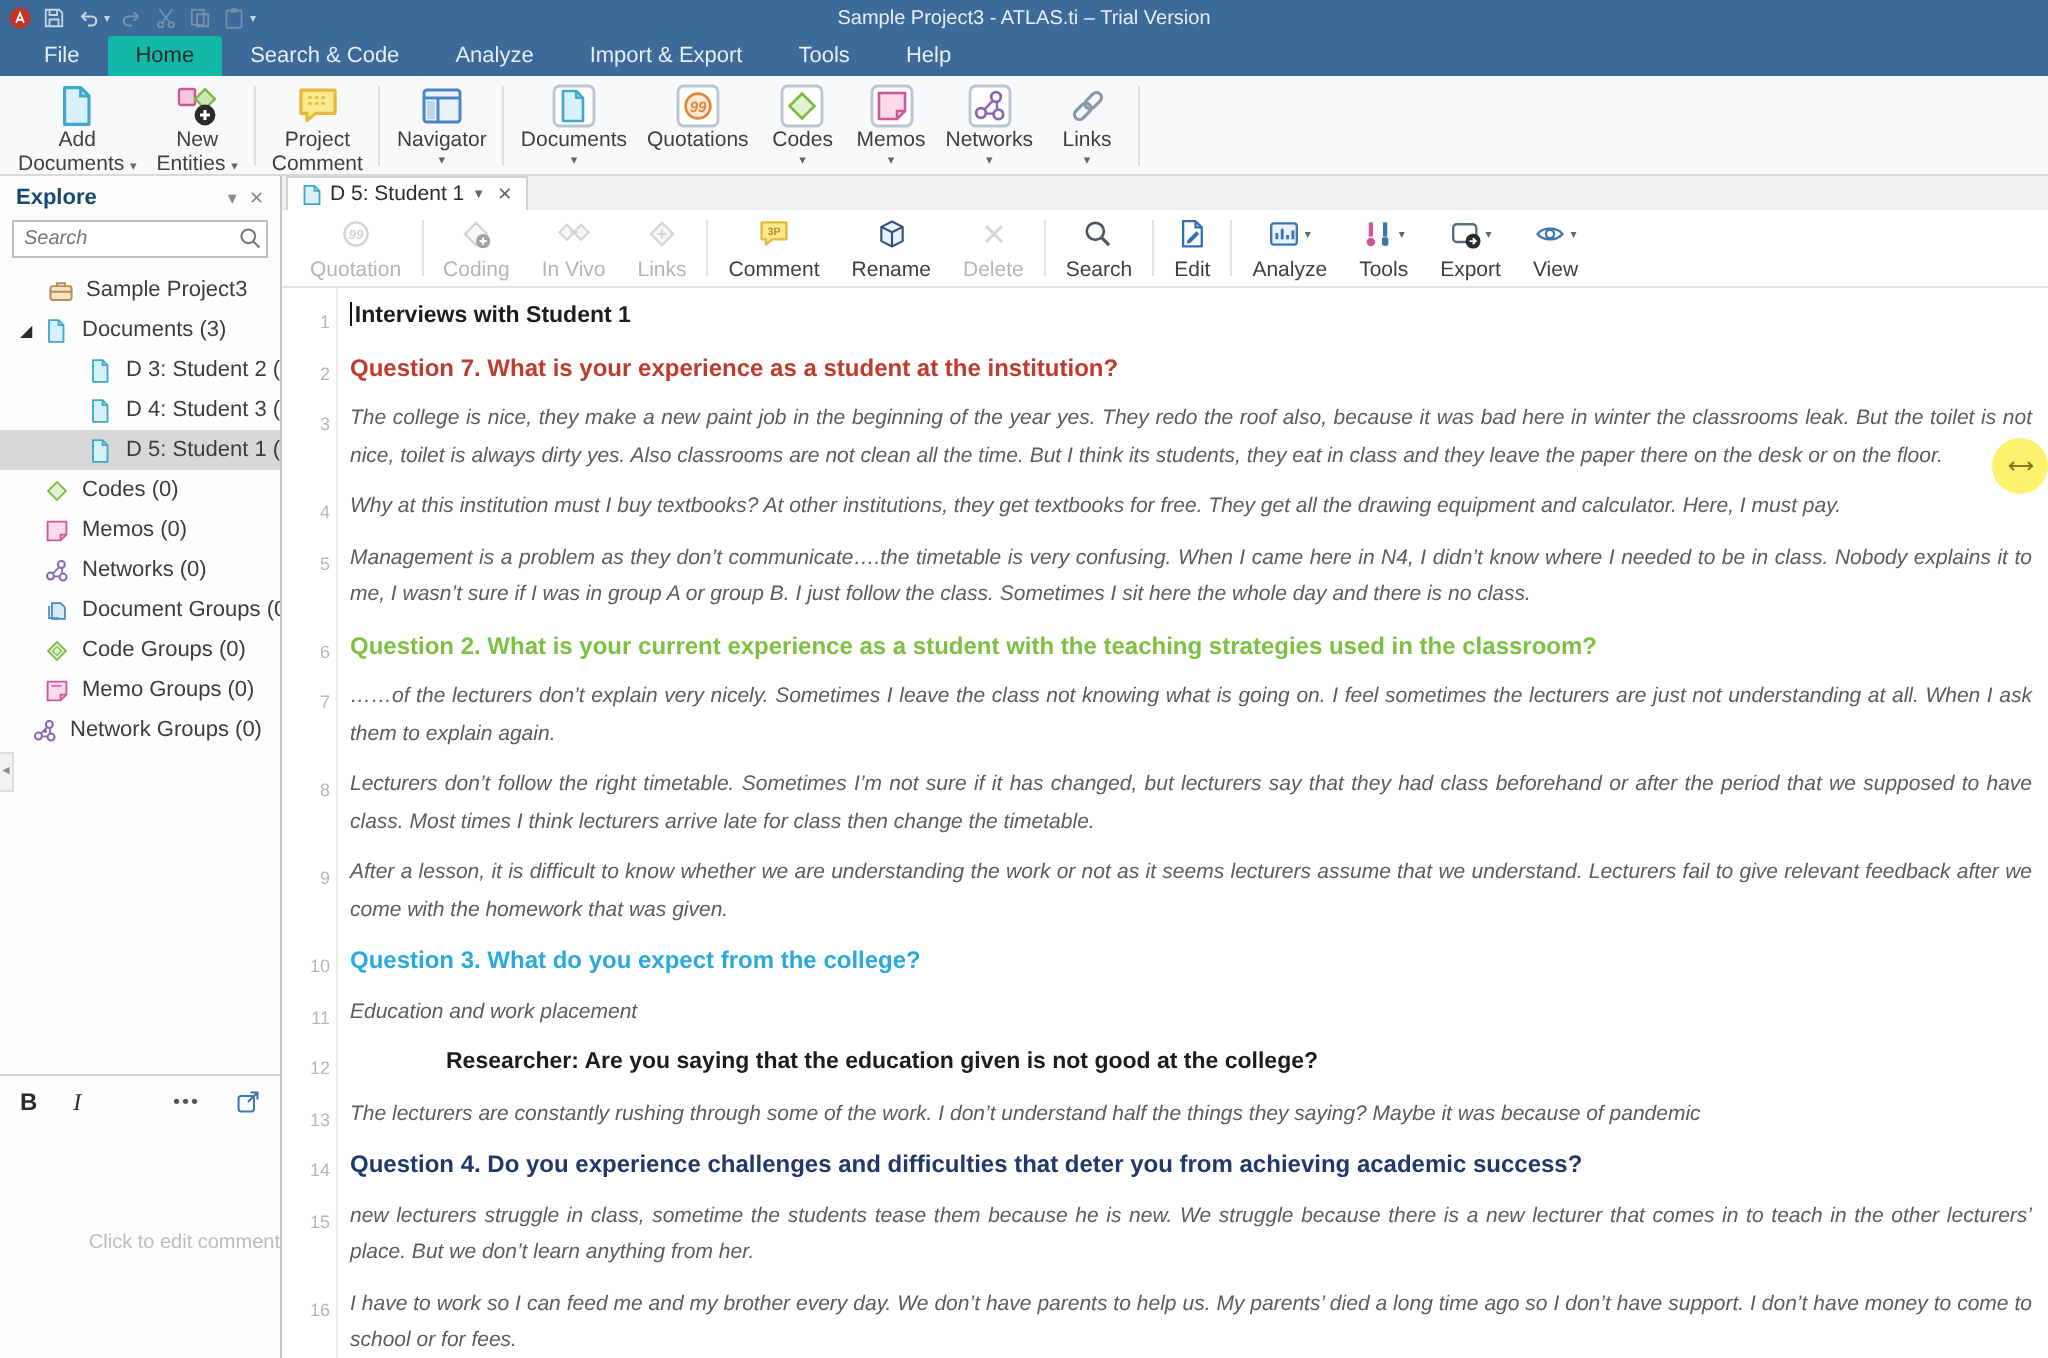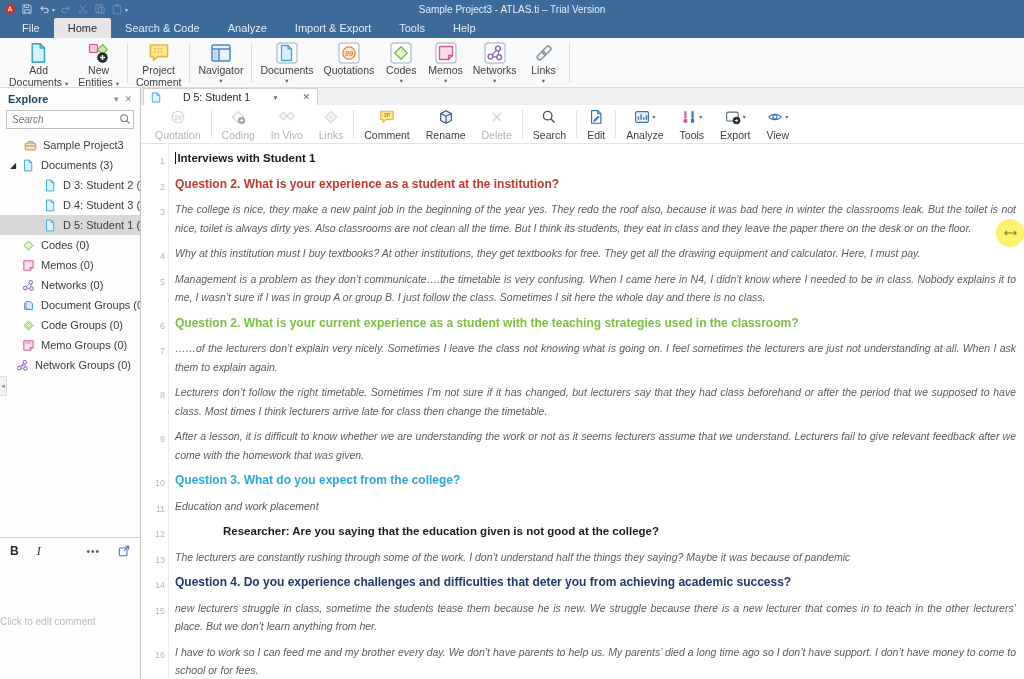--- a/index.html
+++ b/index.html
@@ -11,21 +11,21 @@
   .titlebar { height:18px; background:#3c6a99; display:flex; align-items:center; color:#fff; position:relative; }
   .qat { display:flex; align-items:center; gap:5px; padding-left:4px; height:100%; }
   .qat .qbtn { width:12px; height:12px; color:#c7d5e3; display:flex; align-items:center; }
   .qat .qbtn.disabled { color:#7791ad; }
   .qat .qcaret { font-size:6px; color:#c7d5e3; margin-left:-3px; }
   .win-title { position:absolute; left:0; right:0; text-align:center; font-size:10px; color:#e9eff6; pointer-events:none; }
 
   
   .tabrow { height:20px; background:#3c6a99; display:flex; align-items:stretch; padding-left:8px; }
   .rtab { padding:0 14px; display:flex; align-items:center; font-size:11px; color:#e7edf4; cursor:default; }
-  .rtab.active { background:#e5e5e5; color:#2b2b2b; border-radius:2px 2px 0 0; }
+  .rtab.active { background:#14b8a6; color:#2b2b2b; border-radius:2px 2px 0 0; }
 
   
   .ribbon { height:50px; background:#f8f9fa; border-bottom:1px solid #d7d9db; display:flex; align-items:stretch; padding:2px 2px 1px 4px; overflow:hidden; }
   .rbtn { display:flex; flex-direction:column; align-items:center; justify-content:flex-start; padding:2px 5px 0; min-width:44px; font-size:10.5px; color:#3f3f3f; line-height:11.5px; text-align:center; }
   .rbtn .ric { width:22px; height:22px; margin-bottom:1px; }
   .rbtn .rlabel { white-space:nowrap; }
   .rbtn .rcaret { font-size:6.5px; color:#666; line-height:7px; }
   .rsep { width:1px; background:#dcdcdc; margin:3px 3px; }
 
   
@@ -43,27 +43,27 @@
   .trow { height:20px; display:flex; align-items:center; position:relative; font-size:11px; color:#3c3c3c; white-space:nowrap; }
   .trow.selected { background:#d8d8d8; }
   .trow .tic { width:13px; height:13px; margin-right:6px; flex:none; }
   .trow .texp { position:absolute; font-size:8px; color:#2b2b2b; }
   .ex-comment { height:142px; border-top:1px solid #cfcfcf; position:relative; }
   .cbar { height:26px; display:flex; align-items:center; padding:0 10px; gap:18px; }
   .cb-b { font-weight:bold; font-size:12px; color:#2b2b2b; }
   .cb-i { font-style:italic; font-family:"Liberation Serif",serif; font-size:12px; color:#2b2b2b; }
   .cb-more { color:#555; font-size:10px; letter-spacing:1px; margin-left:auto; }
   .cb-ext { width:12px; height:12px; color:#3f75ad; }
-  .c-placeholder { position:absolute; left:0; right:0; bottom:52px; text-align:left; font-size:10px; color:#bcbcbc; }
+  .c-placeholder { position:absolute; left:0; right:0; bottom:52px; text-align:right; font-size:10px; color:#bcbcbc; }
   .collapse-handle { position:absolute; left:0; top:288px; width:7px; height:20px; display:flex; align-items:center; justify-content:center; font-size:6px; color:#888; background:#f2f2f2; border:1px solid #ddd; border-left:none; }
 
   
   .docview { flex:1; display:flex; flex-direction:column; min-width:0; position:relative; }
   .doctab-row { height:17px; background:#edeff1; display:flex; align-items:flex-end; padding-left:2px; }
-  .doctab { height:17px; background:#fff; border:1px solid #d2d2d2; border-bottom:none; display:flex; align-items:center; gap:22px; padding:0 7px; font-size:10.5px; color:#2b2b2b; }
+  .doctab { height:17px; background:#fff; border:1px solid #d2d2d2; border-bottom:none; display:flex; align-items:center; gap:4px; padding:0 7px; font-size:10.5px; color:#2b2b2b; }
   .doctab .dtic { width:10px; height:11px; }
   .doctab .dtcaret { font-size:6.5px; color:#666; }
   .doctab .dtclose { font-size:9px; color:#666; margin-left:2px; }
   .doctoolbar { height:39px; background:#fff; border-bottom:1px solid #e4e4e4; display:flex; align-items:stretch; padding:0 6px; }
   .tbtn { display:flex; flex-direction:column; align-items:center; justify-content:center; padding:2px 8px 1px; font-size:10.5px; color:#3f3f3f; gap:4px; }
   .tbtn .tic-wrap { display:flex; align-items:center; gap:2px; height:17px; }
   .tbtn .tic { width:16px; height:16px; }
   .tbtn .tcaret { font-size:6px; color:#666; }
   .tbtn.disabled { color:#b5b5b5; }
   .tbtn.disabled svg { filter:grayscale(1) opacity(.45); }
@@ -612,21 +612,21 @@
           </span>
     <span>View</span>
         </div>
       </div>
     <div class="doccontent">
       <div class="gutter-rule"></div>
       <div class="paras" id="doc-paras">
           <div class="para title">
     <span class="lnum">1</span><span class="caret-bar"></span><span>Interviews with Student 1</span></div>
           <div class="para question-red">
-    <span class="lnum">2</span><span>Question 2. What is your experience as a student at the institution?</span></div>
+    <span class="lnum">2</span><span>Question 7. What is your experience as a student at the institution?</span></div>
           <div class="para body">
     <span class="lnum">3</span><span>The college is nice, they make a new paint job in the beginning of the year yes. They redo the roof also, because it was bad here in winter the classrooms leak. But the toilet is not nice, toilet is always dirty yes. Also classrooms are not clean all the time. But I think its students, they eat in class and they leave the paper there on the desk or on the floor.</span></div>
           <div class="para body">
     <span class="lnum">4</span><span>Why at this institution must I buy textbooks? At other institutions, they get textbooks for free. They get all the drawing equipment and calculator. Here, I must pay.</span></div>
           <div class="para body">
     <span class="lnum">5</span><span>Management is a problem as they don’t communicate….the timetable is very confusing. When I came here in N4, I didn’t know where I needed to be in class. Nobody explains it to me, I wasn’t sure if I was in group A or group B. I just follow the class. Sometimes I sit here the whole day and there is no class.</span></div>
           <div class="para question-green">
     <span class="lnum">6</span><span>Question 2. What is your current experience as a student with the teaching strategies used in the classroom?</span></div>
           <div class="para body">
     <span class="lnum">7</span><span>……of the lecturers don’t explain very nicely. Sometimes I leave the class not knowing what is going on. I feel sometimes the lecturers are just not understanding at all. When I ask them to explain again.</span></div>

